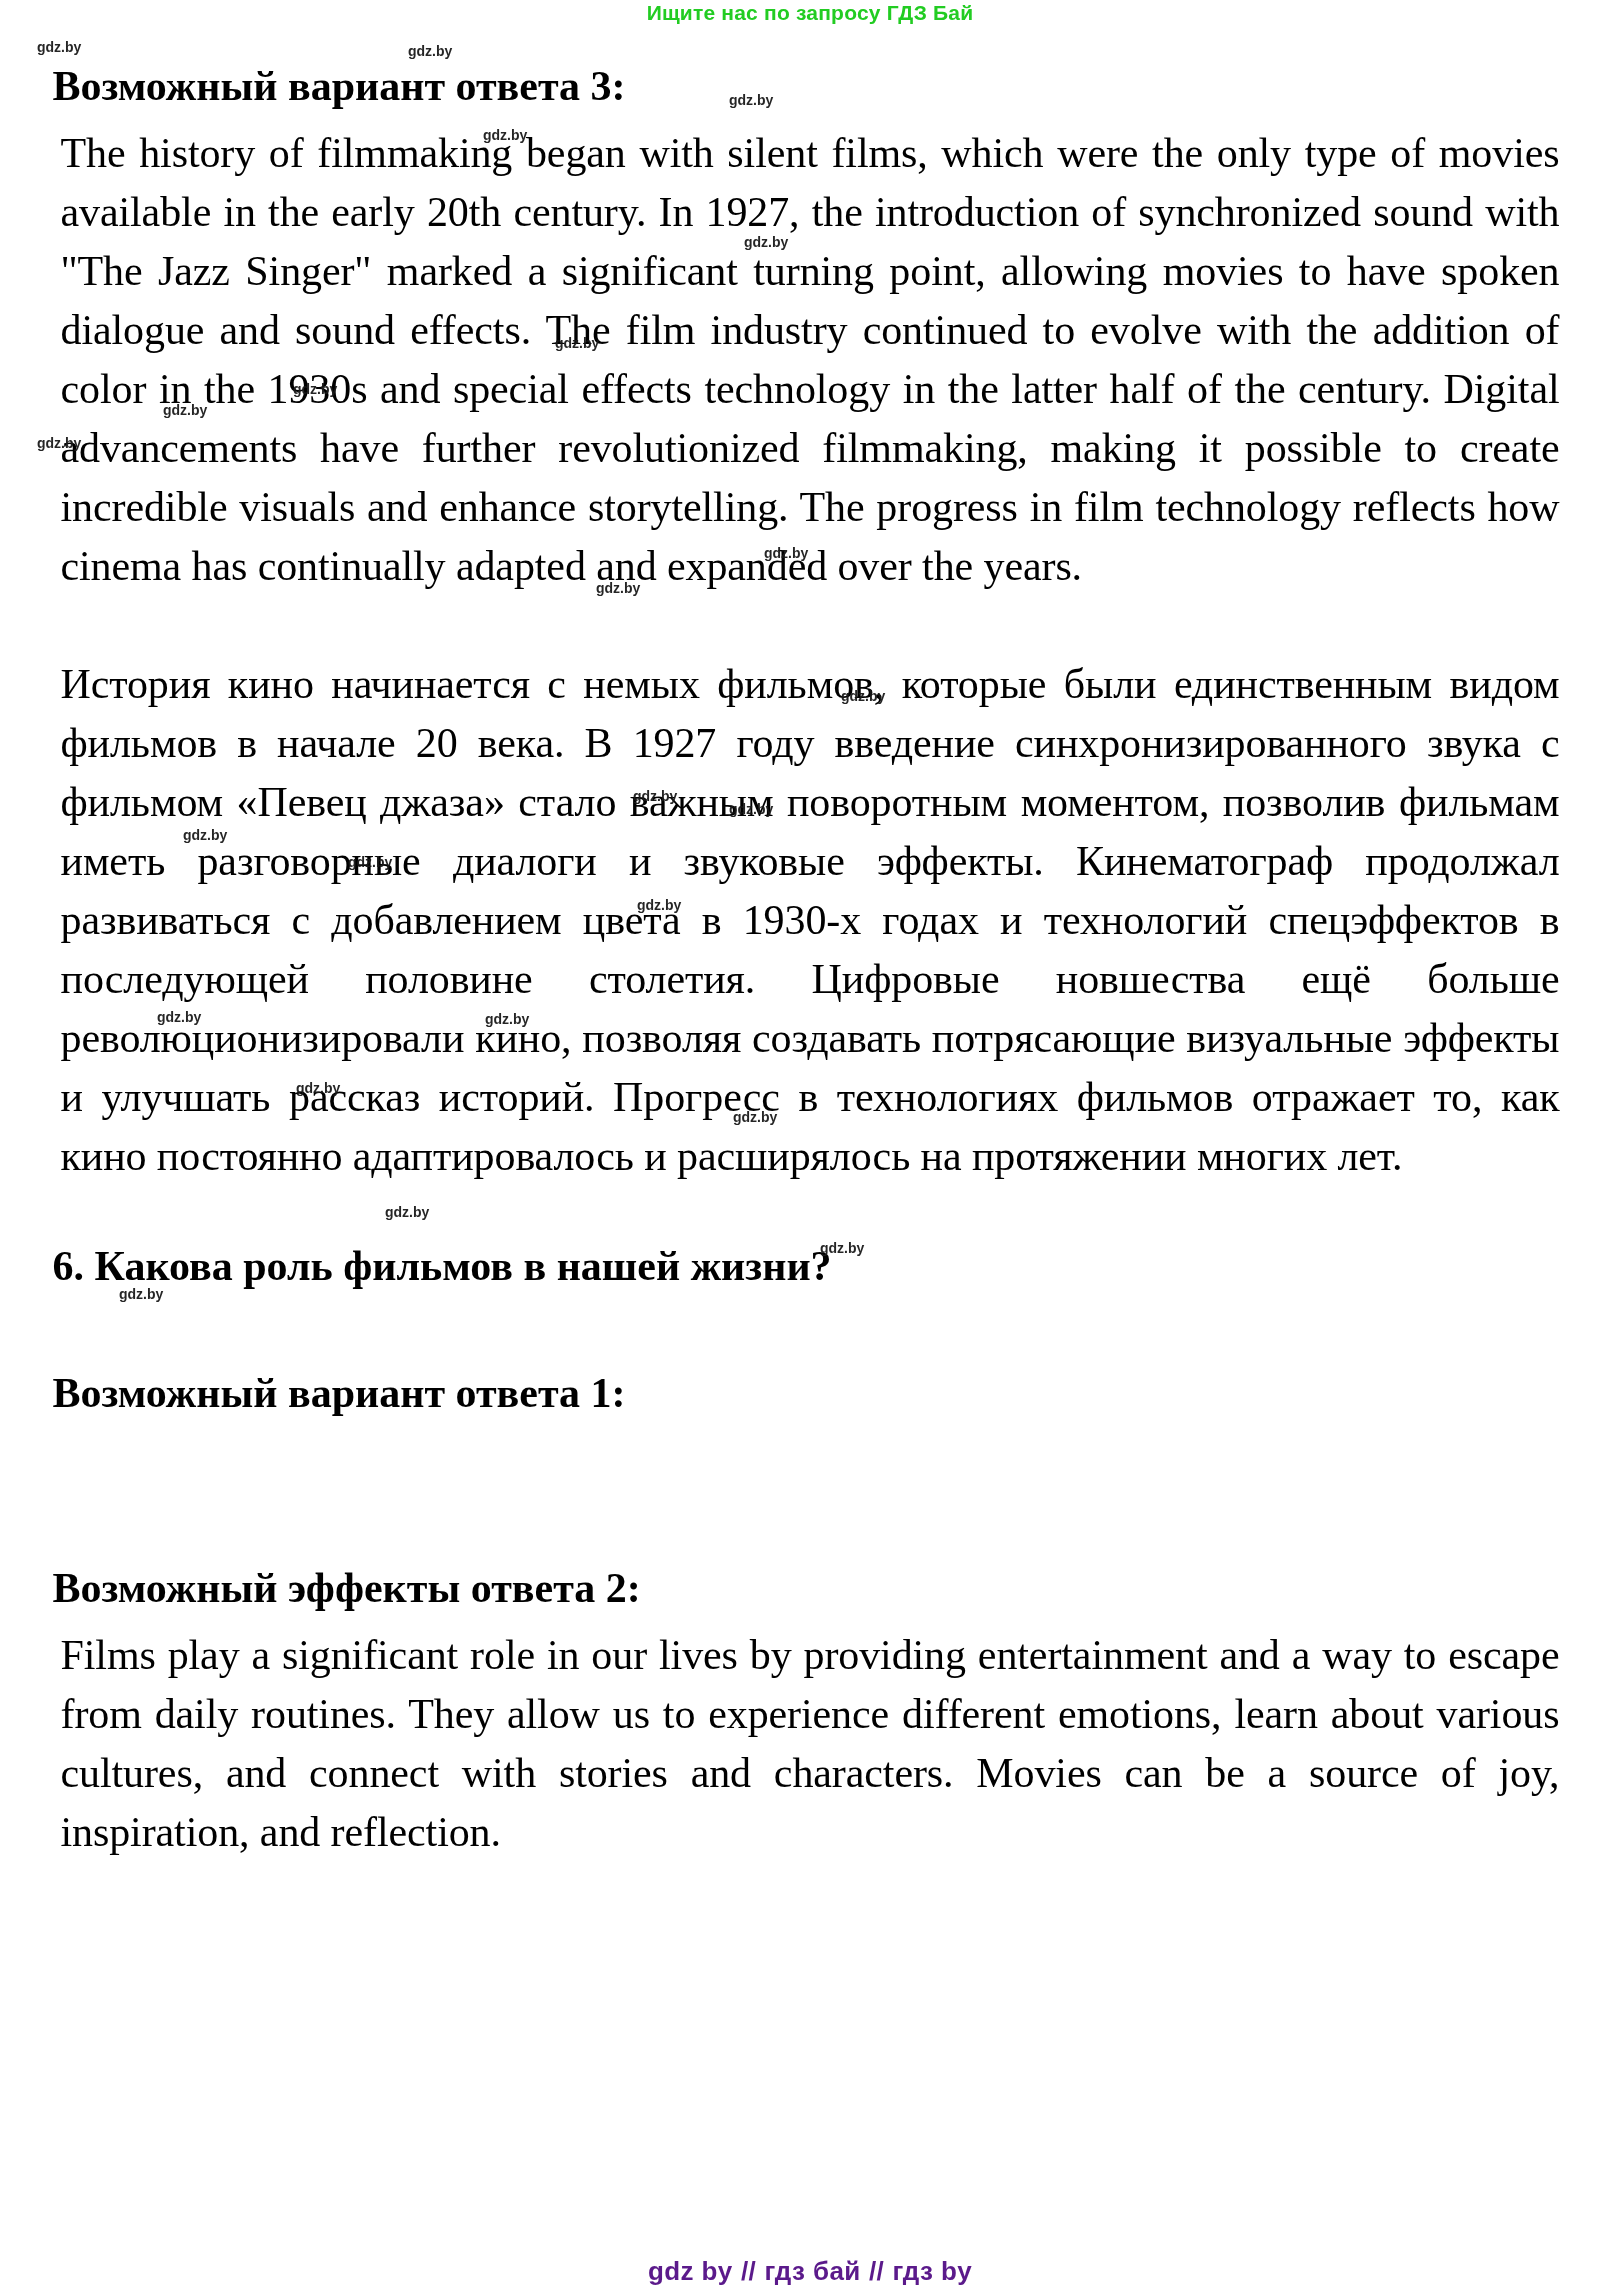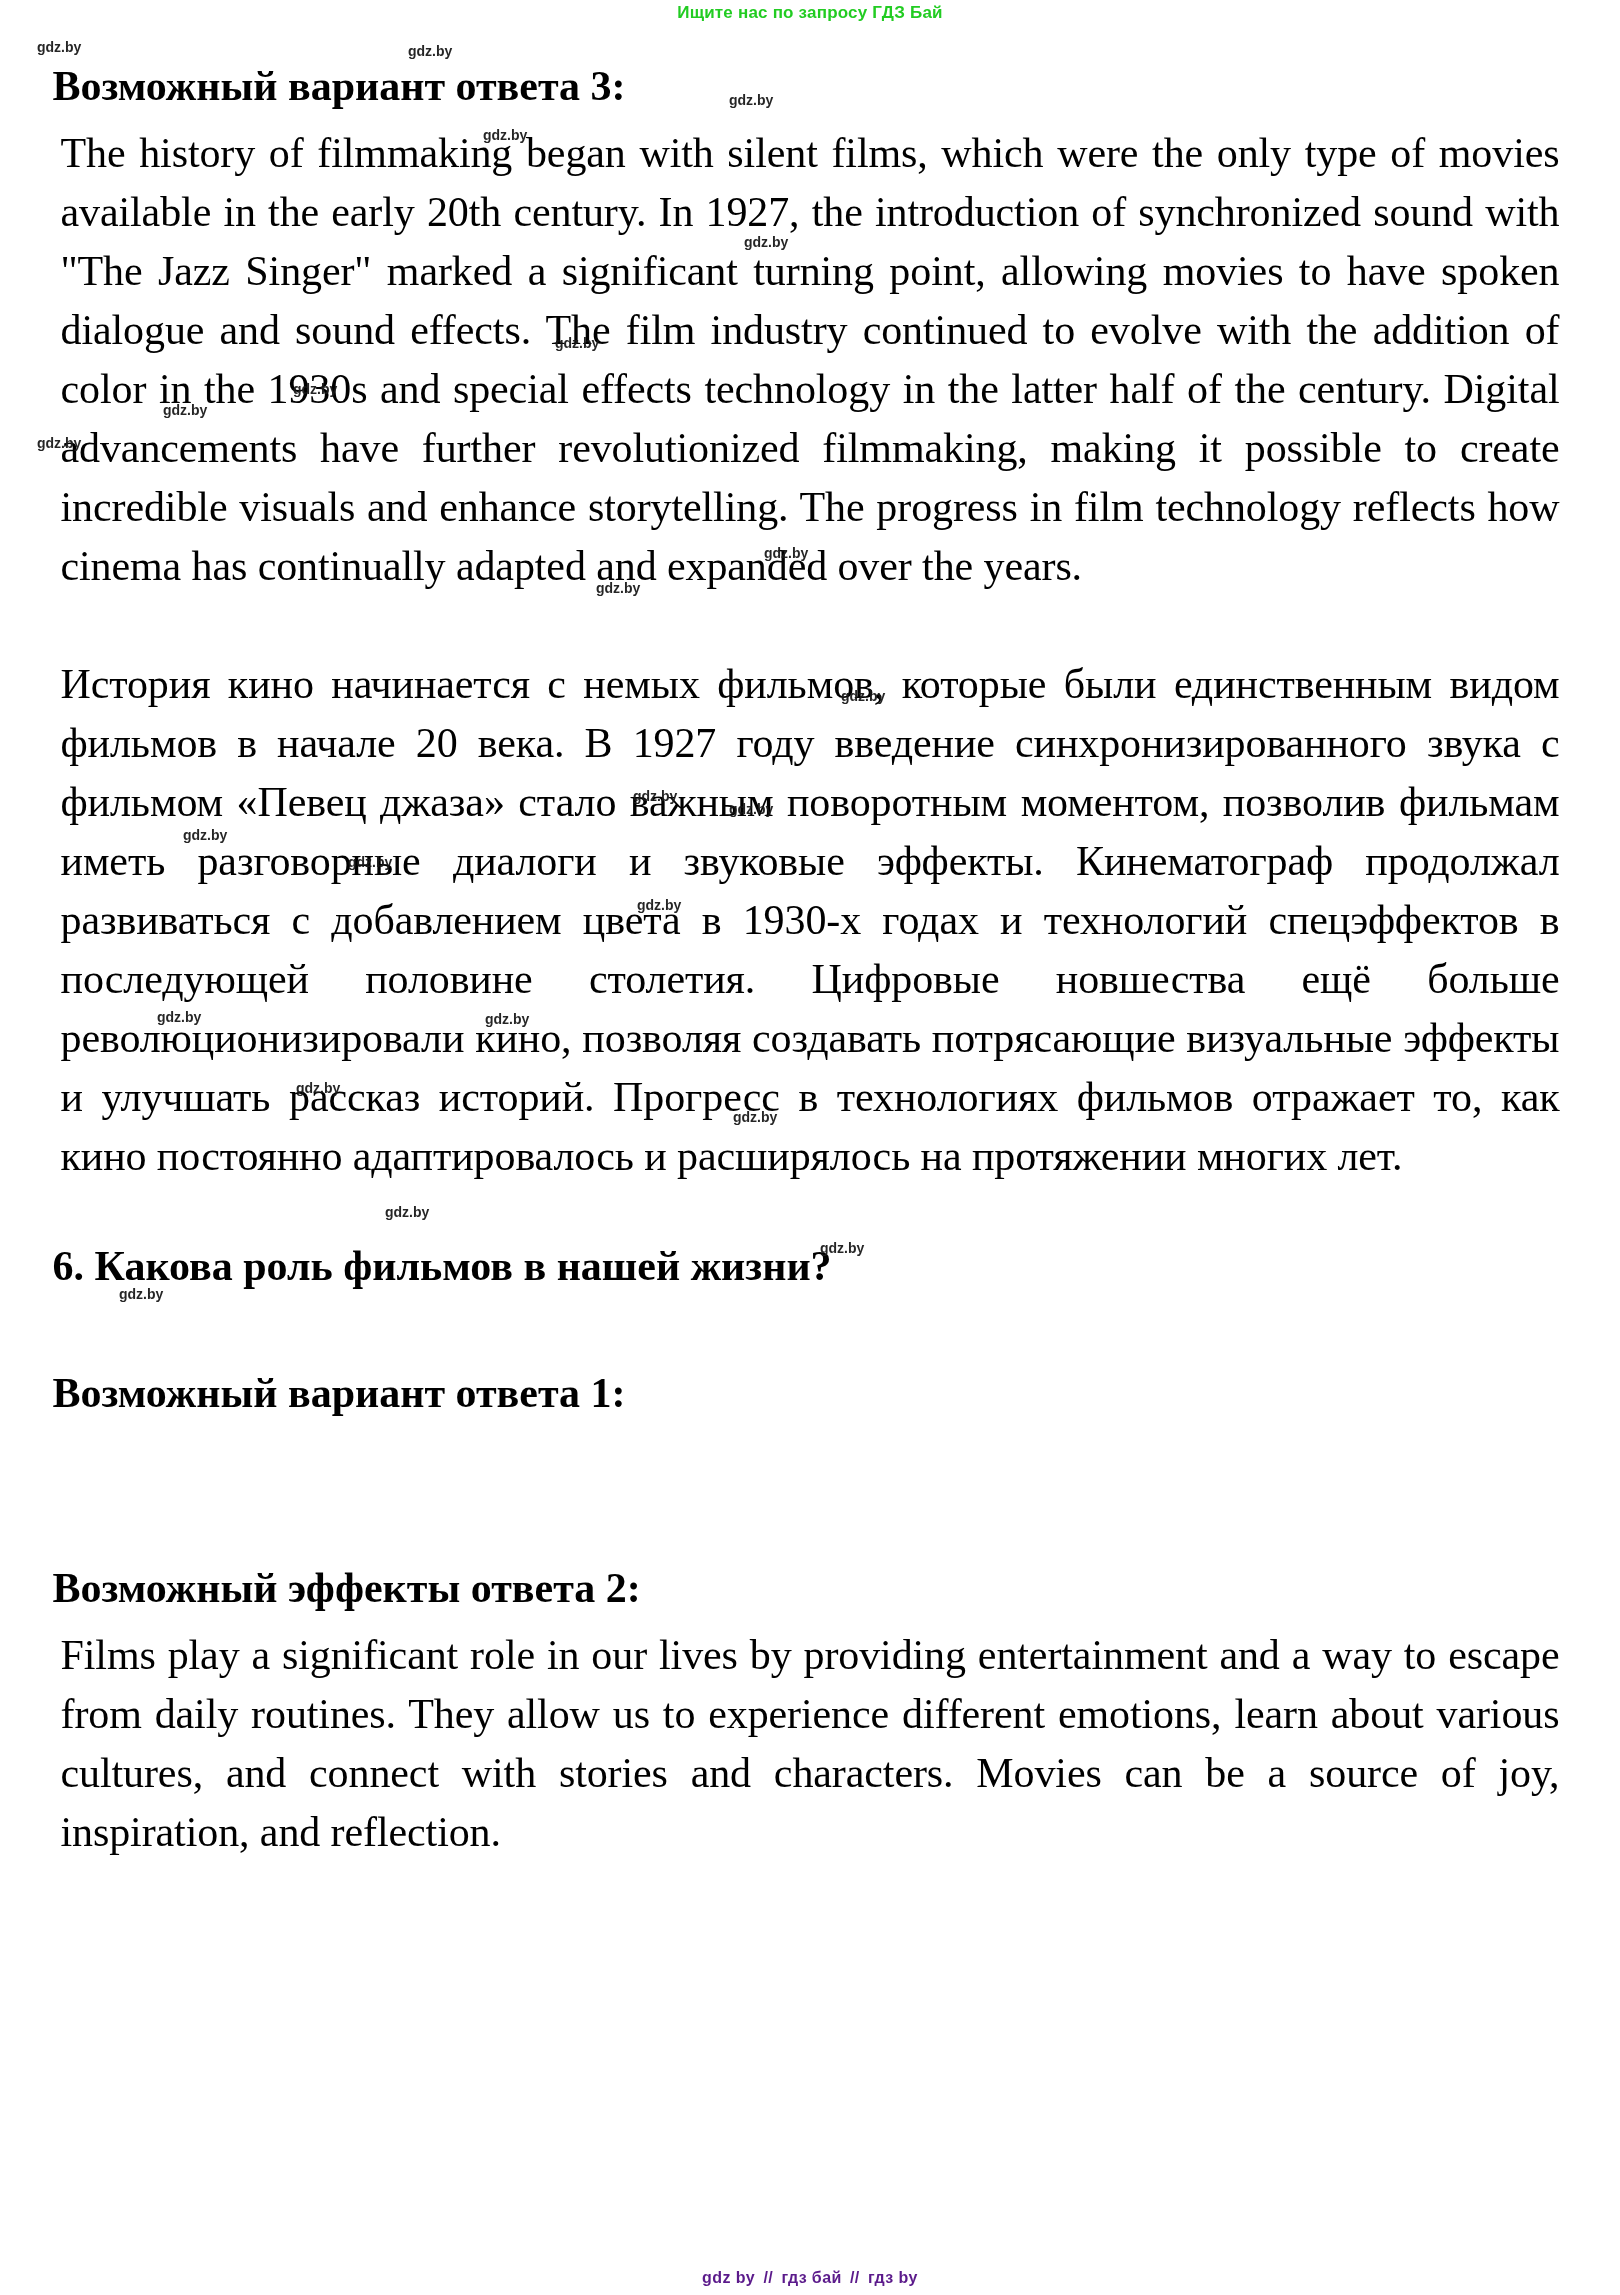--- a/index.html
+++ b/index.html
@@ -17,21 +17,21 @@
   }
 
   
   .promo-banner {
     position: absolute;
     top: 0px;
     left: 0;
     width: 100%;
     text-align: center;
     font-family: "Liberation Sans", sans-serif;
-    font-size: 17px;
+    font-size: 21px;
     font-weight: bold;
     color: #22cc22;
     letter-spacing: 0.2px;
     line-height: 25px;
     white-space: nowrap;
   }
 
   
   .page {
     position: absolute;
@@ -86,21 +86,21 @@
   }
 
   
   .footer-line {
     position: absolute;
     left: 0;
     bottom: 8.3px;
     width: 100%;
     text-align: center;
     font-family: "Liberation Sans", sans-serif;
-    font-size: 16px;
+    font-size: 26px;
     font-weight: bold;
     color: #5b1a8b;
     letter-spacing: 0.4px;
     white-space: nowrap;
     margin-top: 12px;
   }
   .footer-line .sep { padding: 0 8.3px; }
 </style>
 </head>
 <body>

